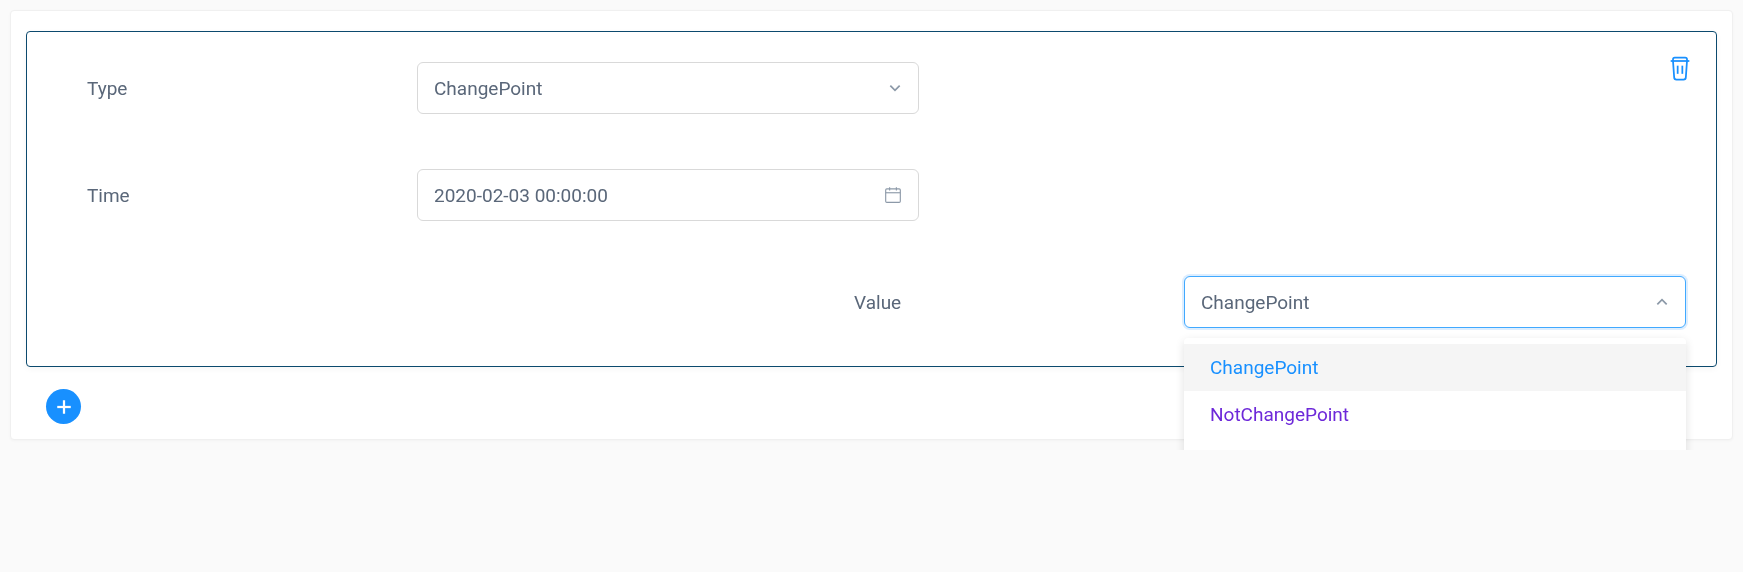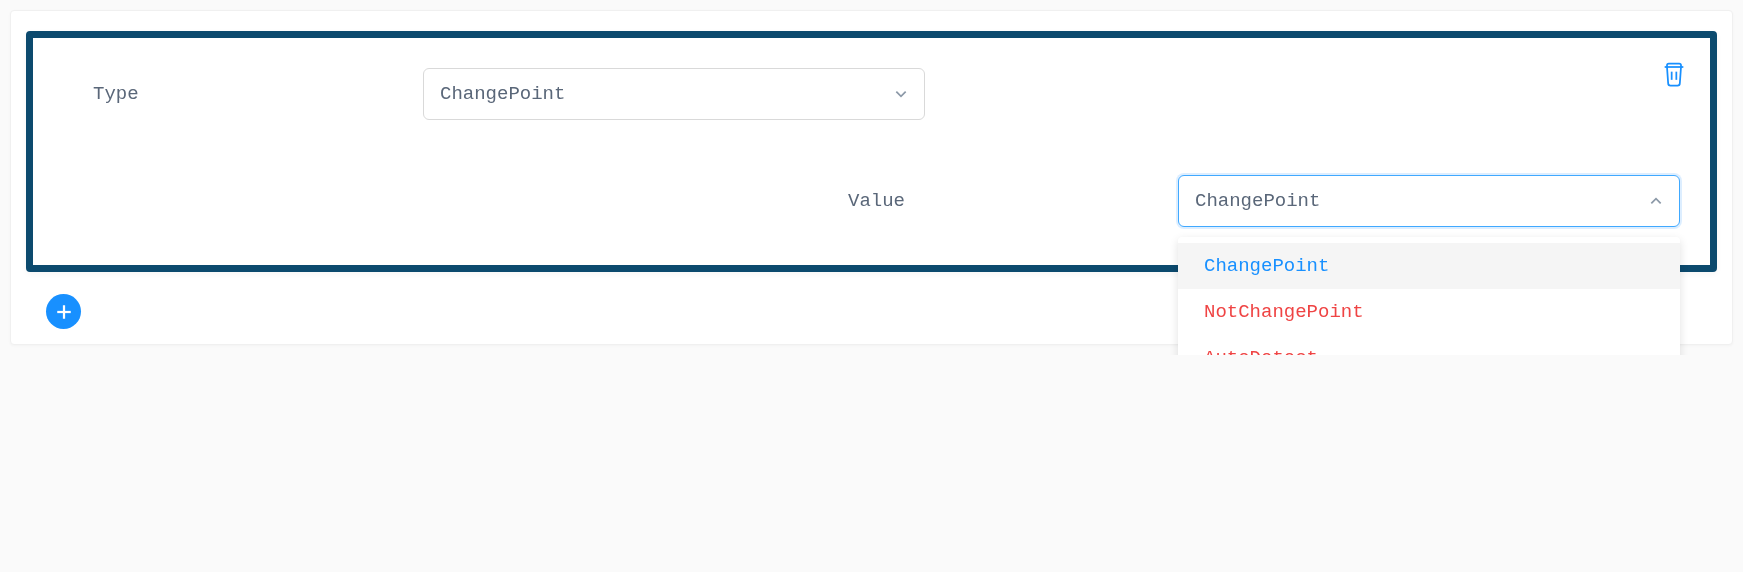--- a/index.html
+++ b/index.html
@@ -16,26 +16,25 @@
     .outer-panel {
       background: #fff;
       border: 1px solid #f0f0f0;
       border-radius: 4px;
       padding: 20px 15px 15px 15px;
       position: relative;
       box-shadow: 0 1px 3px rgba(0,0,0,0.03);
     }
     .inner-card {
       background: #fff;
-      border: 7px solid #0c4a6e;
+      border: 1px solid #0c4a6e;
       border-radius: 4px;
       padding: 30px 30px 38px 30px;
       box-shadow: 0 2px 6px rgba(0,0,0,0.04);
       position: relative;
-      font-family: Liberation Mono, monospace;
     }
     .form-row {
       display: flex;
       align-items: center;
       margin-bottom: 55px;
     }
     .form-row:last-child {
       margin-bottom: 0;
     }
     .form-label {
@@ -94,21 +93,21 @@
       width: 100%;
       background: #fff;
       border-radius: 4px;
       box-shadow: 0 3px 10px rgba(0,0,0,0.12);
       z-index: 10;
       padding: 6px 0;
     }
     .dropdown-option {
       padding: 12px 26px;
       font-size: 19px;
-      color: #ef4444;
+      color: #6d28d9;
       cursor: pointer;
     }
     .dropdown-option.selected {
       background: #f5f5f5;
       color: #1890ff;
     }
     .delete-btn {
       position: absolute;
       top: 22px;
       right: 22px;
@@ -165,20 +164,36 @@
           <span>ChangePoint</span>
           <span class="chevron">
             <svg viewBox="0 0 12 12" fill="none" stroke="#8c99a8" stroke-width="1.5">
               <path d="M2 4l4 4 4-4"></path>
             </svg>
           </span>
         </div>
       </div>
     </div>
 
+    <div class="form-row">
+      <div class="form-label">Time</div>
+      <div class="form-control-wrap">
+        <div class="date-control">
+          <span>2020-02-03 00:00:00</span>
+          <span class="calendar-icon">
+            <svg viewBox="0 0 16 16" fill="none" stroke="#8c99a8" stroke-width="1">
+              <rect x="1.5" y="2.5" width="13" height="12" rx="1"></rect>
+              <path d="M1.5 6h13"></path>
+              <path d="M5 1v3"></path>
+              <path d="M11 1v3"></path>
+            </svg>
+          </span>
+        </div>
+      </div>
+    </div>
 
     <div class="form-row" style="margin-bottom:0;justify-content:flex-end;">
       <div class="form-label">Value</div>
       <div class="form-control-wrap">
         <div class="select-control open">
           <span>ChangePoint</span>
           <span class="chevron">
             <svg viewBox="0 0 12 12" fill="none" stroke="#8c99a8" stroke-width="1.5">
               <path d="M2 8l4-4 4 4"></path>
             </svg>

